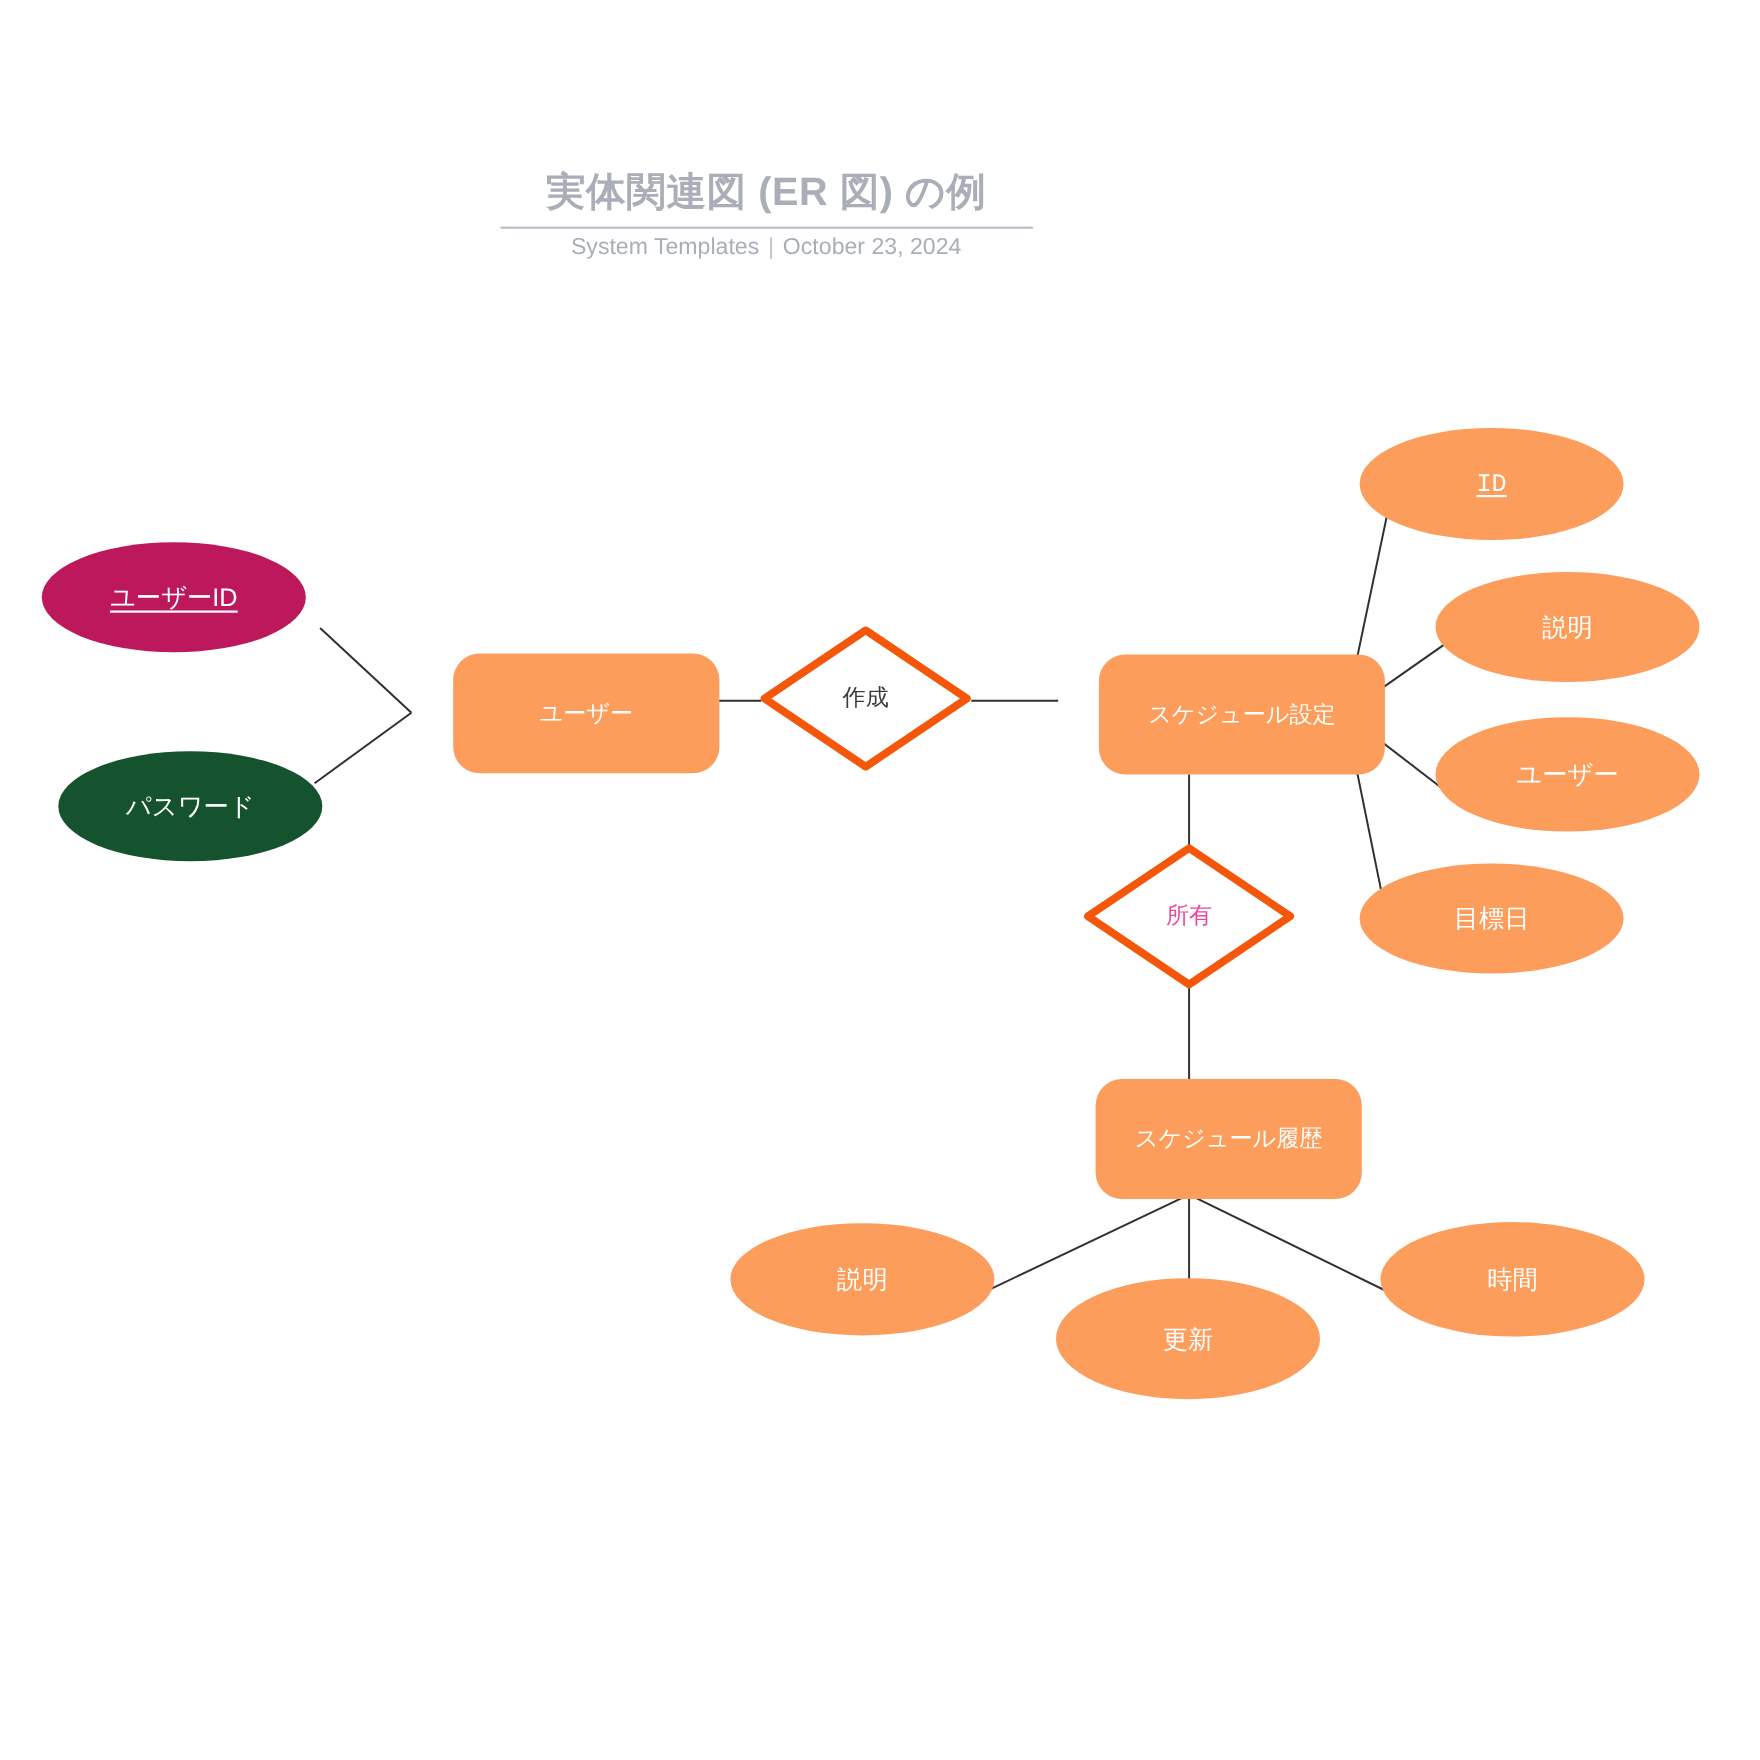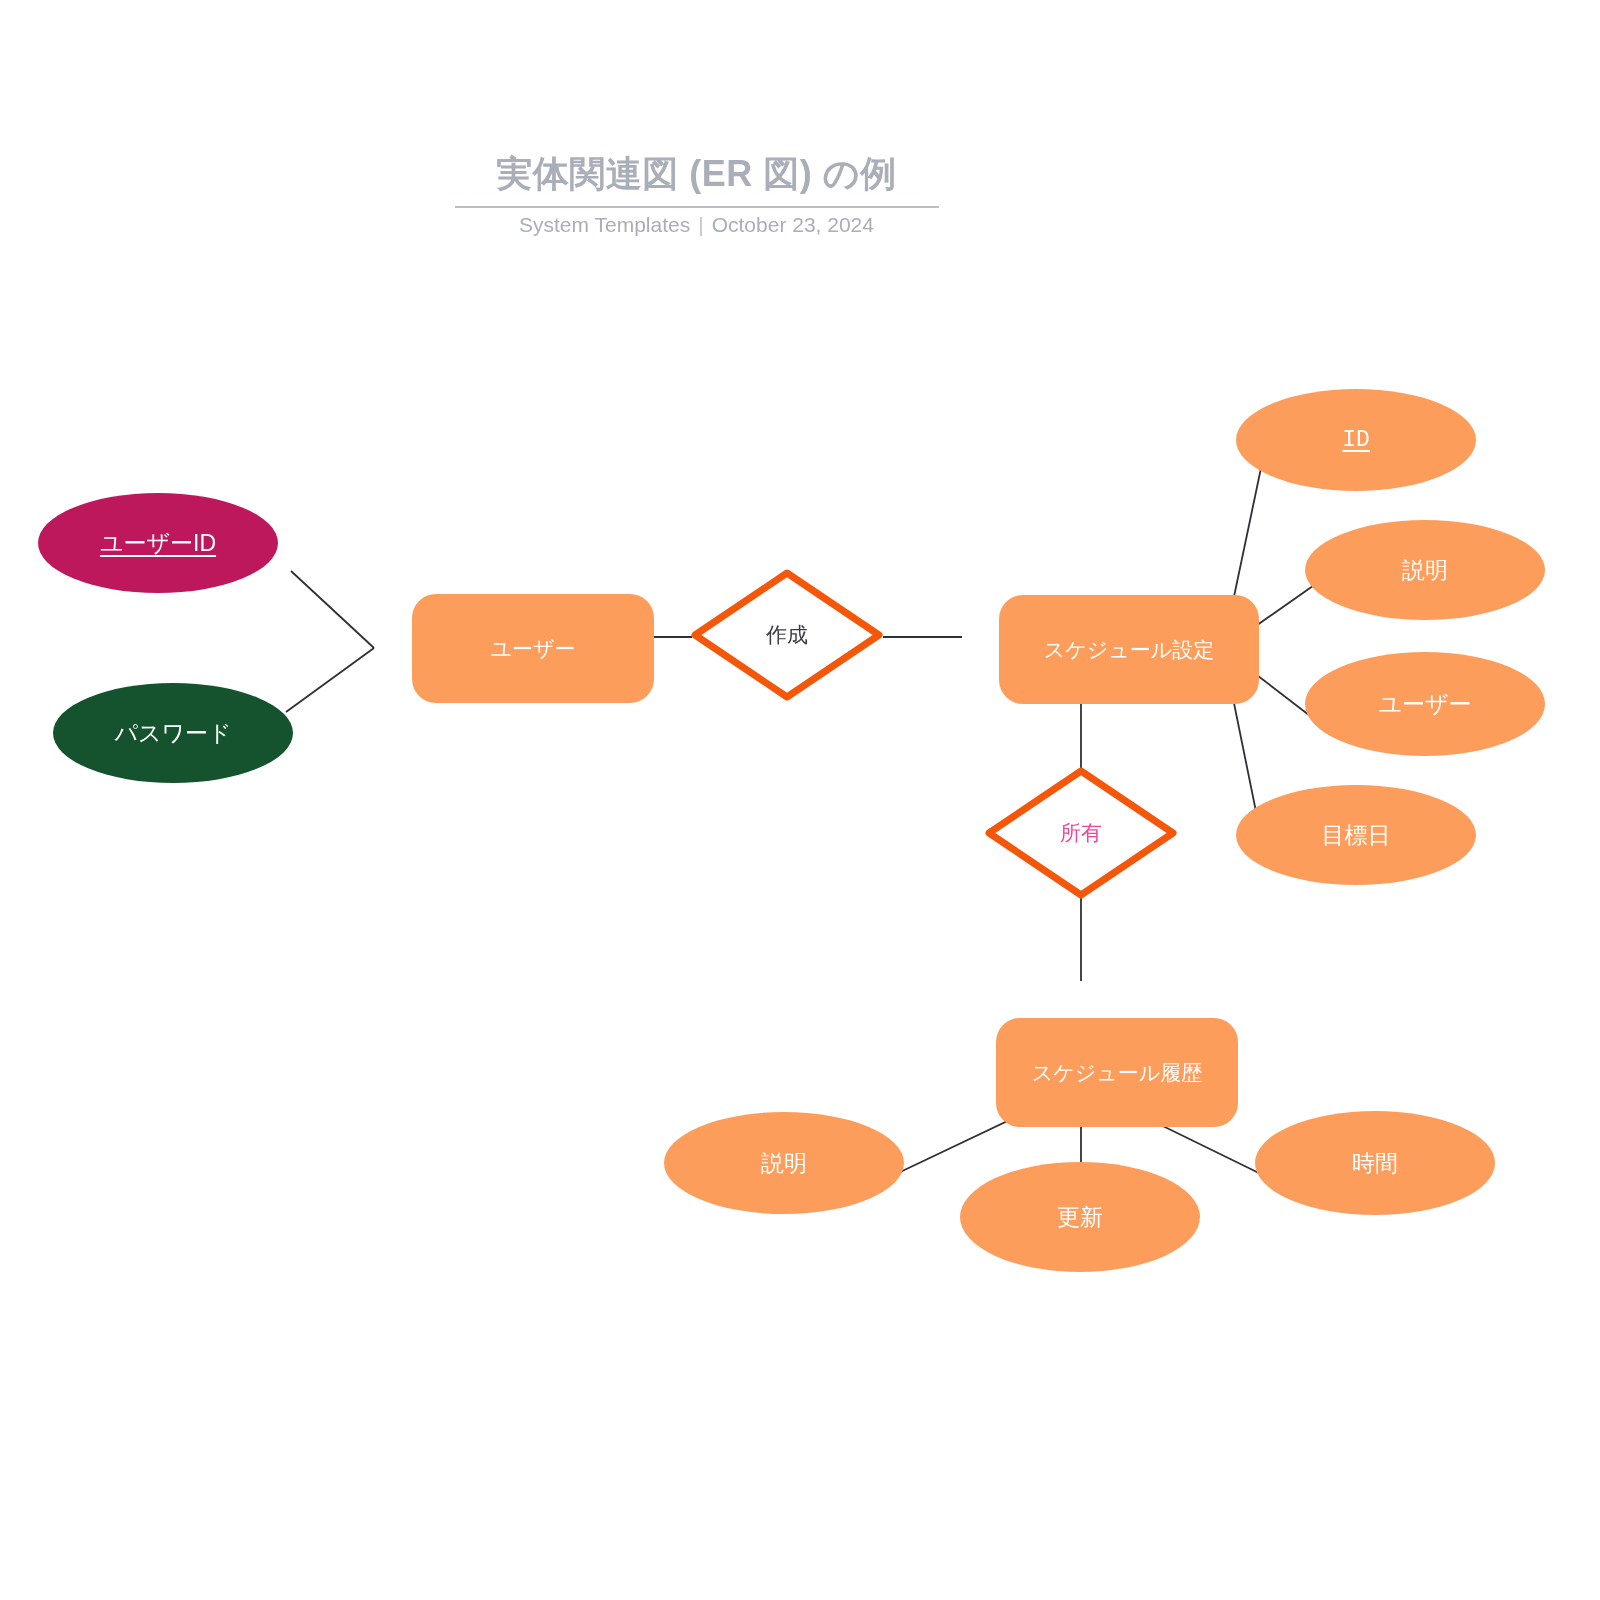--- a/index.html
+++ b/index.html
@@ -150,21 +150,21 @@
         <line x1="1081" y1="1086" x2="1081" y2="1163" stroke="#2f3034" stroke-width="1.8"></line>
         <line x1="1081" y1="1086" x2="1263" y2="1175" stroke="#2f3034" stroke-width="1.8"></line>
       </svg>
     <div id="nodes">
         <div class="node entity" style="left: 376px; top: 594px; width: 242px; height: 109px; background: rgb(252, 157, 92); color: rgb(255, 255, 255);">
           <span class="label">ユーザー</span>
         </div>
         <div class="node entity" style="left: 963px; top: 595px; width: 260px; height: 109px; background: rgb(252, 157, 92); color: rgb(255, 255, 255);">
           <span class="label">スケジュール設定</span>
         </div>
-        <div class="node entity" style="left: 960px; top: 1018px; width: 242px; height: 109px; background: rgb(252, 157, 92); color: rgb(255, 255, 255); text-align: center;">
+        <div class="node entity" style="left: 960px; top: 981px; width: 242px; height: 109px; background: rgb(252, 157, 92); color: rgb(255, 255, 255); text-align: center;">
           <span class="label">スケジュール履歴</span>
         </div>
         <div class="node attribute" style="left: 38px; top: 493px; width: 240px; height: 100px; background: #be185d; color: rgb(255, 255, 255); text-align: center;">
           <span class="label key">ユーザーID</span>
         </div>
         <div class="node attribute" style="left: 53px; top: 683px; width: 240px; height: 100px; background: #14532d; color: rgb(255, 255, 255);">
           <span class="label">パスワード</span>
         </div>
         <div class="node attribute" style="left: 1236px; top: 389px; width: 240px; height: 102px; background: rgb(252, 157, 92); color: rgb(255, 255, 255); font-family: Liberation Mono, monospace;">
           <span class="label key">ID</span>

